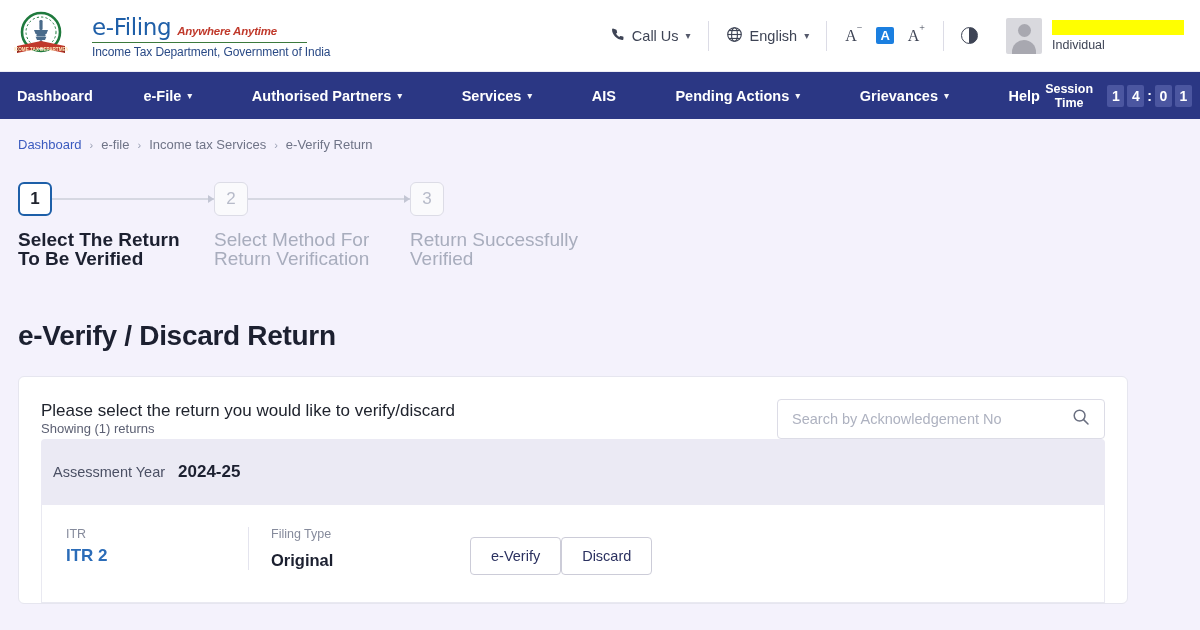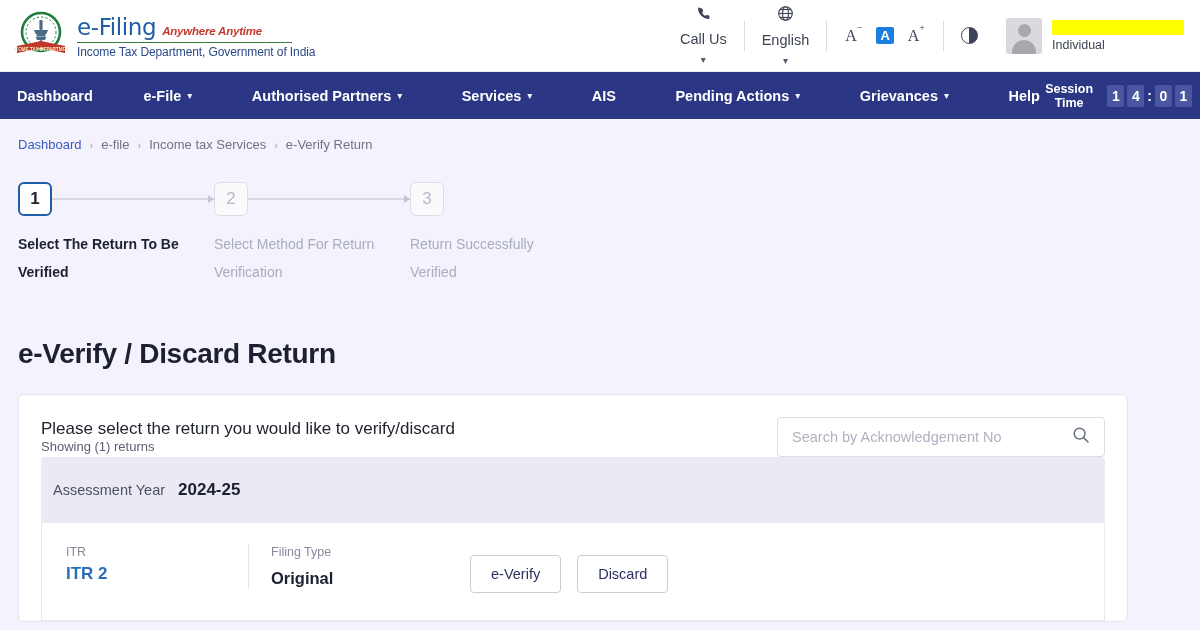--- a/index.html
+++ b/index.html
@@ -10,41 +10,41 @@
     overflow: hidden;
   }
 
   
   .topbar {
     height: 72px; background: #ffffff;
     display: flex; align-items: center;
     padding: 0 16px 0 14px;
     border-bottom: 1px solid #ececf4;
   }
-  .brand { display: flex; align-items: center; gap: 9px; }
+  .brand { display: flex; align-items: center; gap: 24px; }
   .emblem { width: 54px; height: 52px; position: relative; flex: 0 0 auto; }
   .brand-text { padding-top: 2px; }
   .brand-line1 { display: flex; align-items: baseline; gap: 6px; }
   .efiling {
     font-size: 23px; color: #1f5fa8; letter-spacing: -0.4px;
     font-family: "DejaVu Sans", sans-serif; font-weight: 400;
   }
   .tagline {
     font-size: 11.5px; color: #c0392b; font-style: italic; font-weight: bold;
     letter-spacing: -0.2px;
   }
   .brand-rule { height: 1px; background: #3c7a3c; margin: 2px 0 2px 0; width: 215px; }
   .dept {
     font-size: 12px; color: #2a4a86; letter-spacing: -0.1px; white-space: nowrap;
   }
 
   .top-right { margin-left: auto; display: flex; align-items: center; }
   .tr-item {
     display: flex; align-items: center; gap: 7px;
-    font-size: 14.5px; color: #3e4455; padding: 0 17px; cursor: pointer; flex-direction: column;
+    font-size: 14.5px; color: #3e4455; padding: 0 17px; cursor: pointer;
   }
   .divider-v { width: 1px; height: 30px; background: #dcdce6; }
   .caret { font-size: 10px; color: #55596b; }
 
   .fs-group { display: flex; align-items: center; gap: 14px; padding: 0 18px; }
   .fs-btn {
     font-size: 16px; color: #3e4455; position: relative; cursor: pointer;
     font-family: "Liberation Serif", serif;
   }
   .fs-btn sup { font-size: 10px; position: relative; top: -4px; left: 0px; }
@@ -122,21 +122,21 @@
   }
   .step-box.on { border: 2.4px solid #1d5fa8; color: #20242e; font-weight: bold; }
   .step-box.off { border: 1.5px solid #dcdce6; color: #b7bbc9; background: #fafafc; }
   .step-line { height: 1.5px; background: #d6d8e2; flex: 1 1 auto; position: relative; }
   .step-line::after {
     content: ""; position: absolute; right: 0; top: -3px;
     border-left: 6px solid #c3c6d4;
     border-top: 4px solid transparent; border-bottom: 4px solid transparent;
   }
   .step-label {
-    margin-top: 14px; font-size: 14px; line-height: 28px; width: 170px;
+    margin-top: 14px; font-size: 19px; line-height: 19px; width: 170px;
   }
   .step-label.on { color: #1c2030; font-weight: bold; }
   .step-label.off { color: #a8adbd; }
 
   
   .page-title {
     font-size: 28px; font-weight: bold; color: #1c2030;
     padding: 52px 0 0 18px; letter-spacing: -0.3px;
   }
 
@@ -180,21 +180,21 @@
   .fld-itr { font-size: 17px; font-weight: bold; color: #2b6cb8; margin-top: 5px; }
   .fld-orig { font-size: 16.5px; font-weight: bold; color: #1c2030; margin-top: 10px; }
 
   .col-pan { flex: 1 1 auto; border-left: 1px solid #e4e4ee; padding-left: 22px; }
   .pan-line { display: flex; align-items: center; font-size: 13.5px; color: #3e4455; height: 21px; }
   .redact { background: #ffff00; height: 15px; display: inline-block; margin-left: 5px; }
   .redact.pan { width: 88px; }
   .redact.ack { width: 116px; }
   .filed-val { font-weight: bold; color: #1c2030; margin-left: 3px; }
 
-  .col-actions { display: flex; gap: 16px; padding-top: 10px; padding-right: 4px; }
+  .col-actions { display: flex; padding-top: 10px; padding-right: 4px; }
   .act-btn {
     border: 1px solid #ccccd8; background: #fff; border-radius: 4px;
     height: 38px; padding: 0 20px; font-size: 14.5px; color: #2b3160;
     cursor: pointer; font-family: "Liberation Sans", sans-serif; white-space: nowrap;
   }
 </style>
 </head>
 <body>
 
 <div class="topbar">

